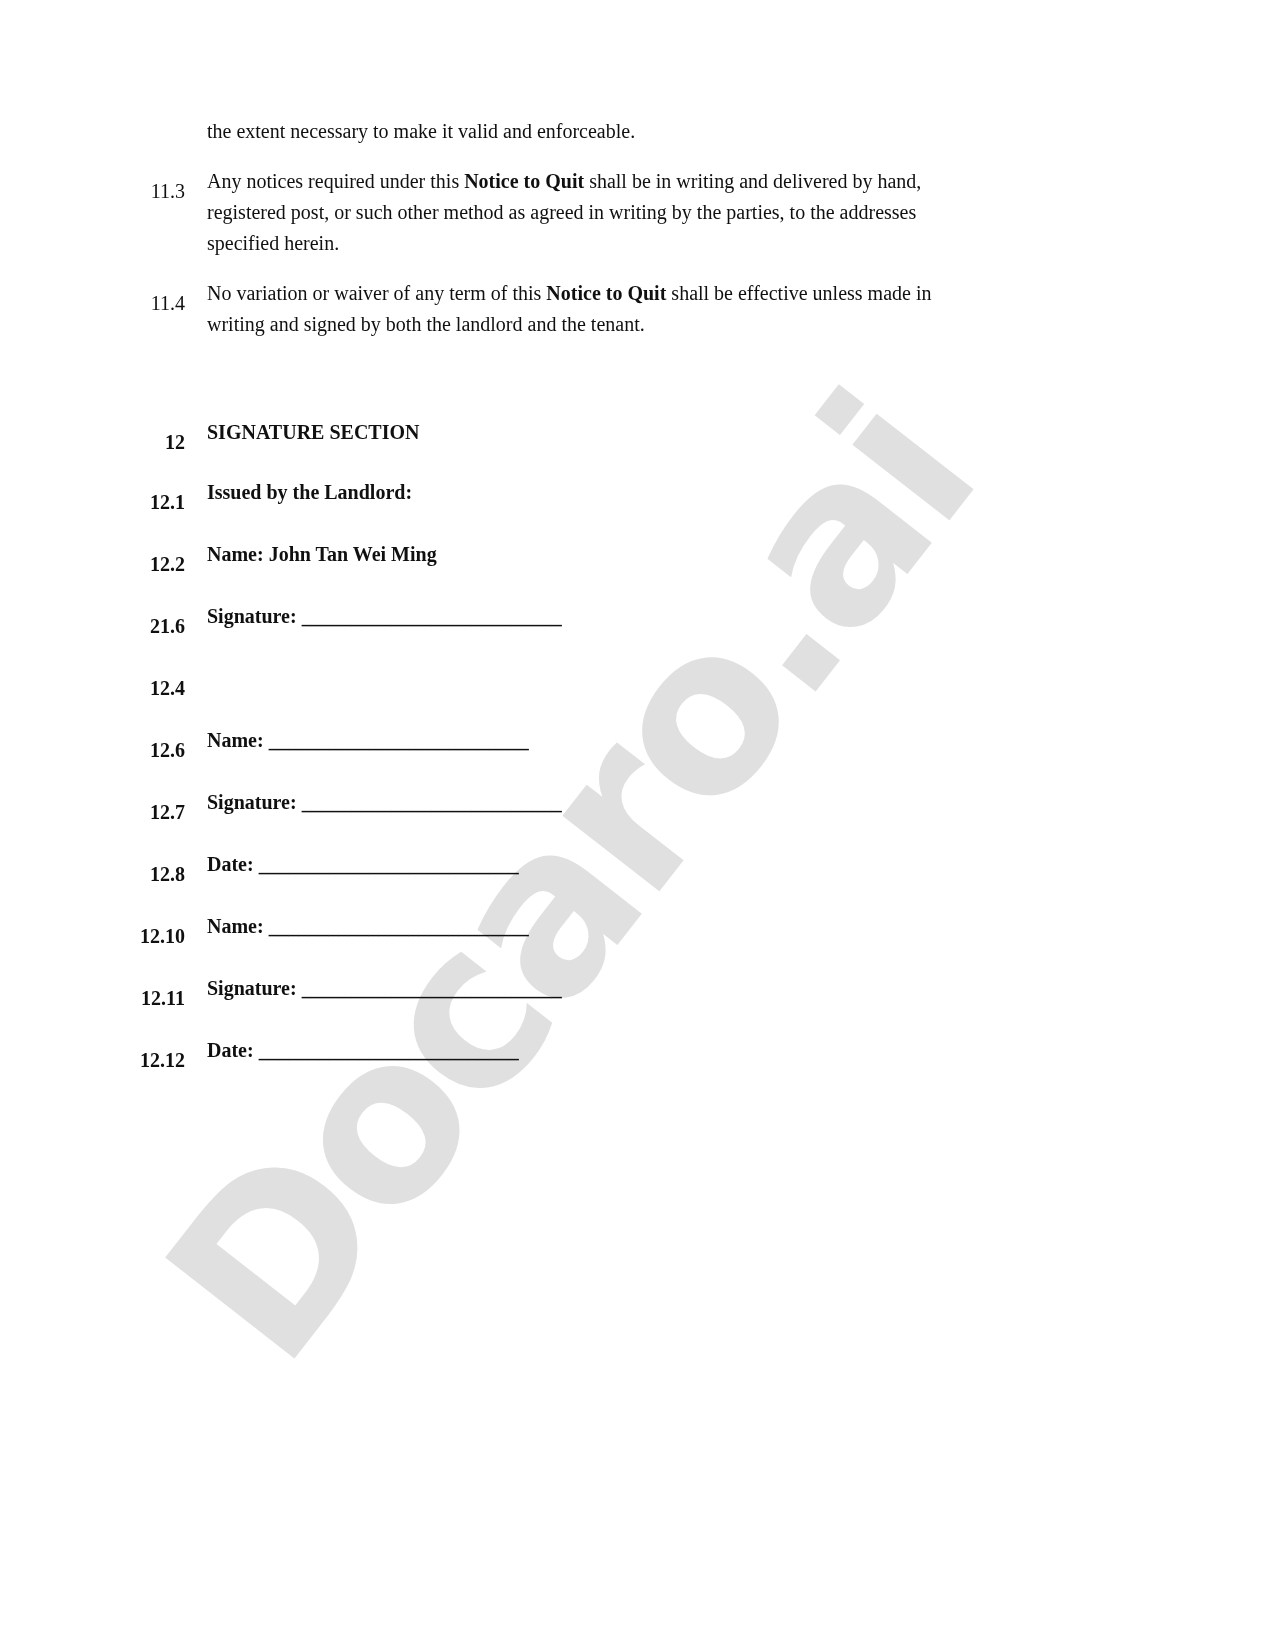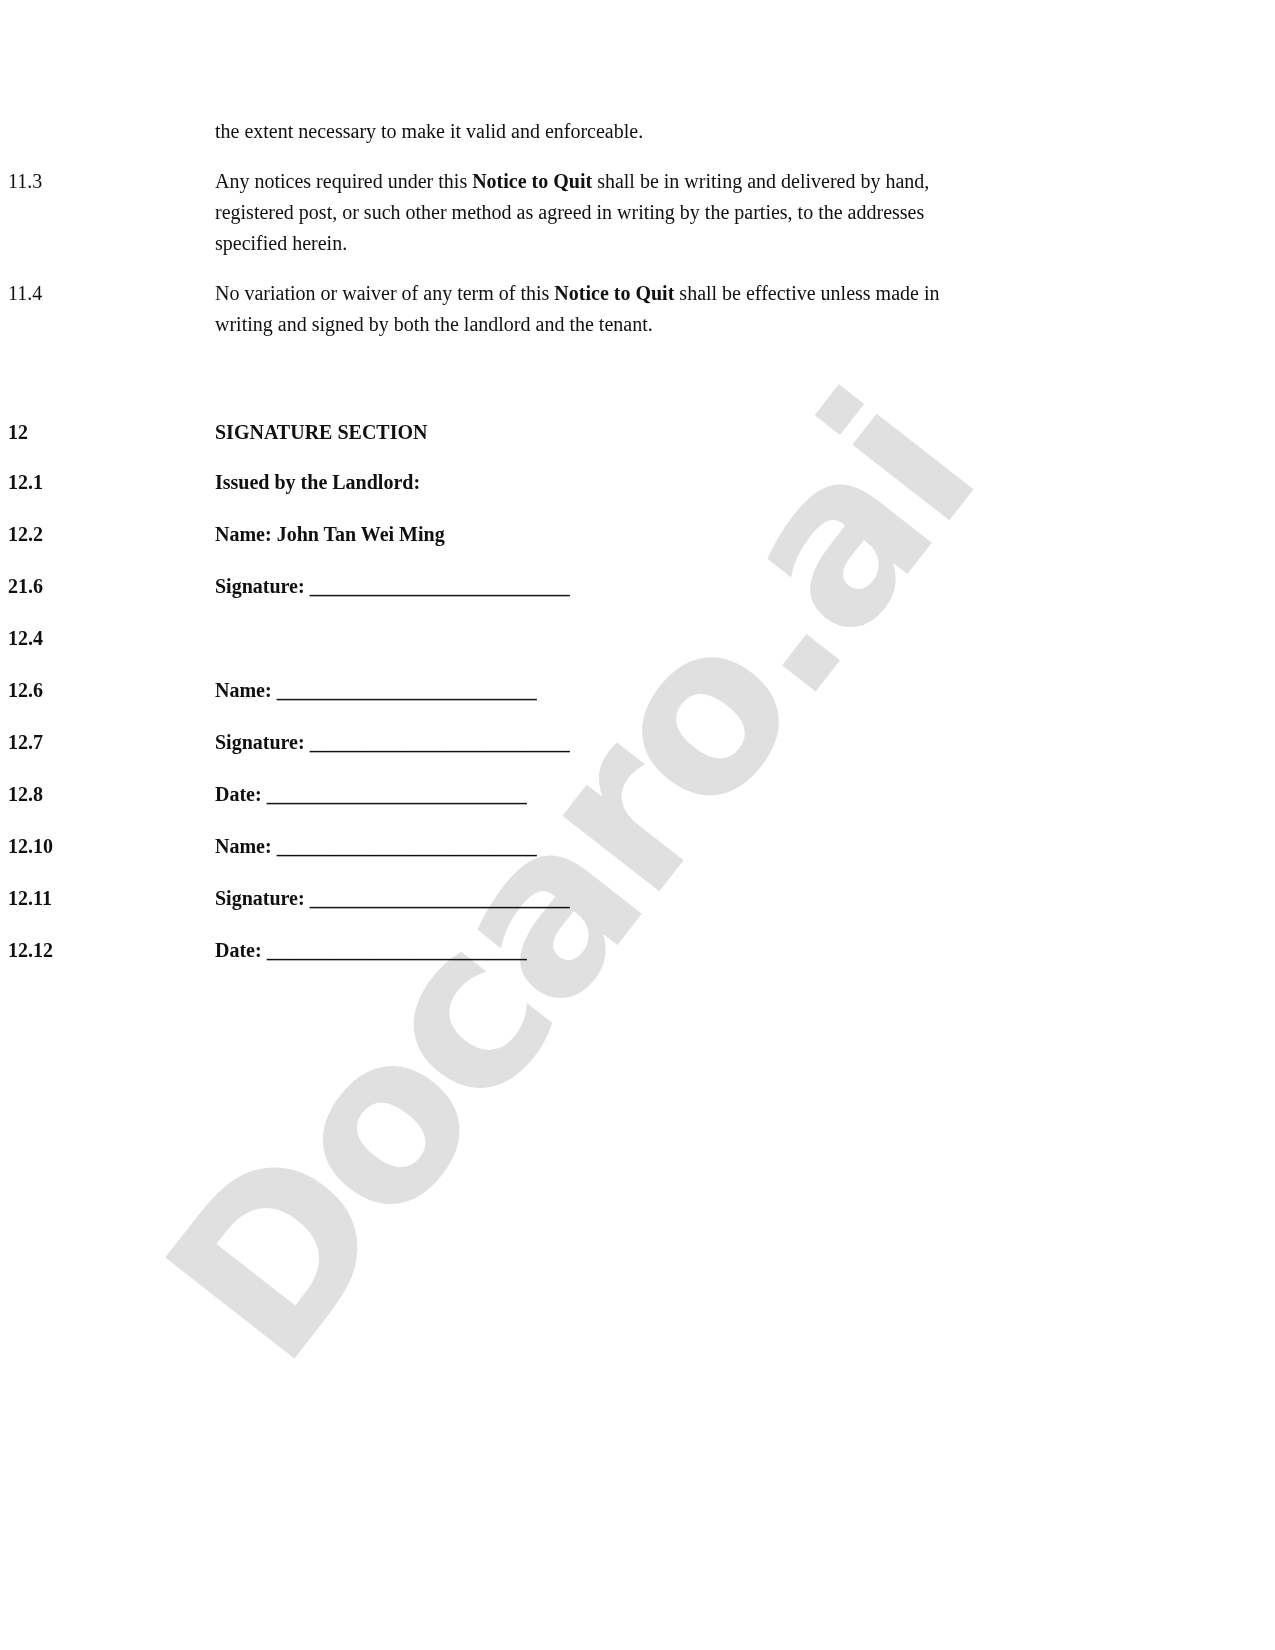--- a/index.html
+++ b/index.html
@@ -25,28 +25,28 @@
     letter-spacing: -8px;
     color: #e0e0e0;
     white-space: nowrap;
     z-index: 0;
     user-select: none;
     pointer-events: none;
   }
   .doc {
     position: relative;
     z-index: 1;
-    padding: 116px 178px 0 8px;
+    padding: 116px 178px 0 0;
   }
   .row {
     display: grid;
     grid-template-columns: 185px 1fr;
     column-gap: 22px;
   }
-  .row .num { text-align: left; white-space: nowrap; }
+  .row .num { text-align: right; white-space: nowrap; margin-top: 10px; }
   .row .txt { white-space: nowrap; }
   .paragraph { margin: 0 0 19px 0; }
   .item { margin: 0 0 21px 0; font-weight: bold; }
   .heading { margin: 77px 0 19px 0; font-weight: bold; }
   b { font-weight: bold; }
 </style>
 </head>
 <body>
 
 <div class="page">

